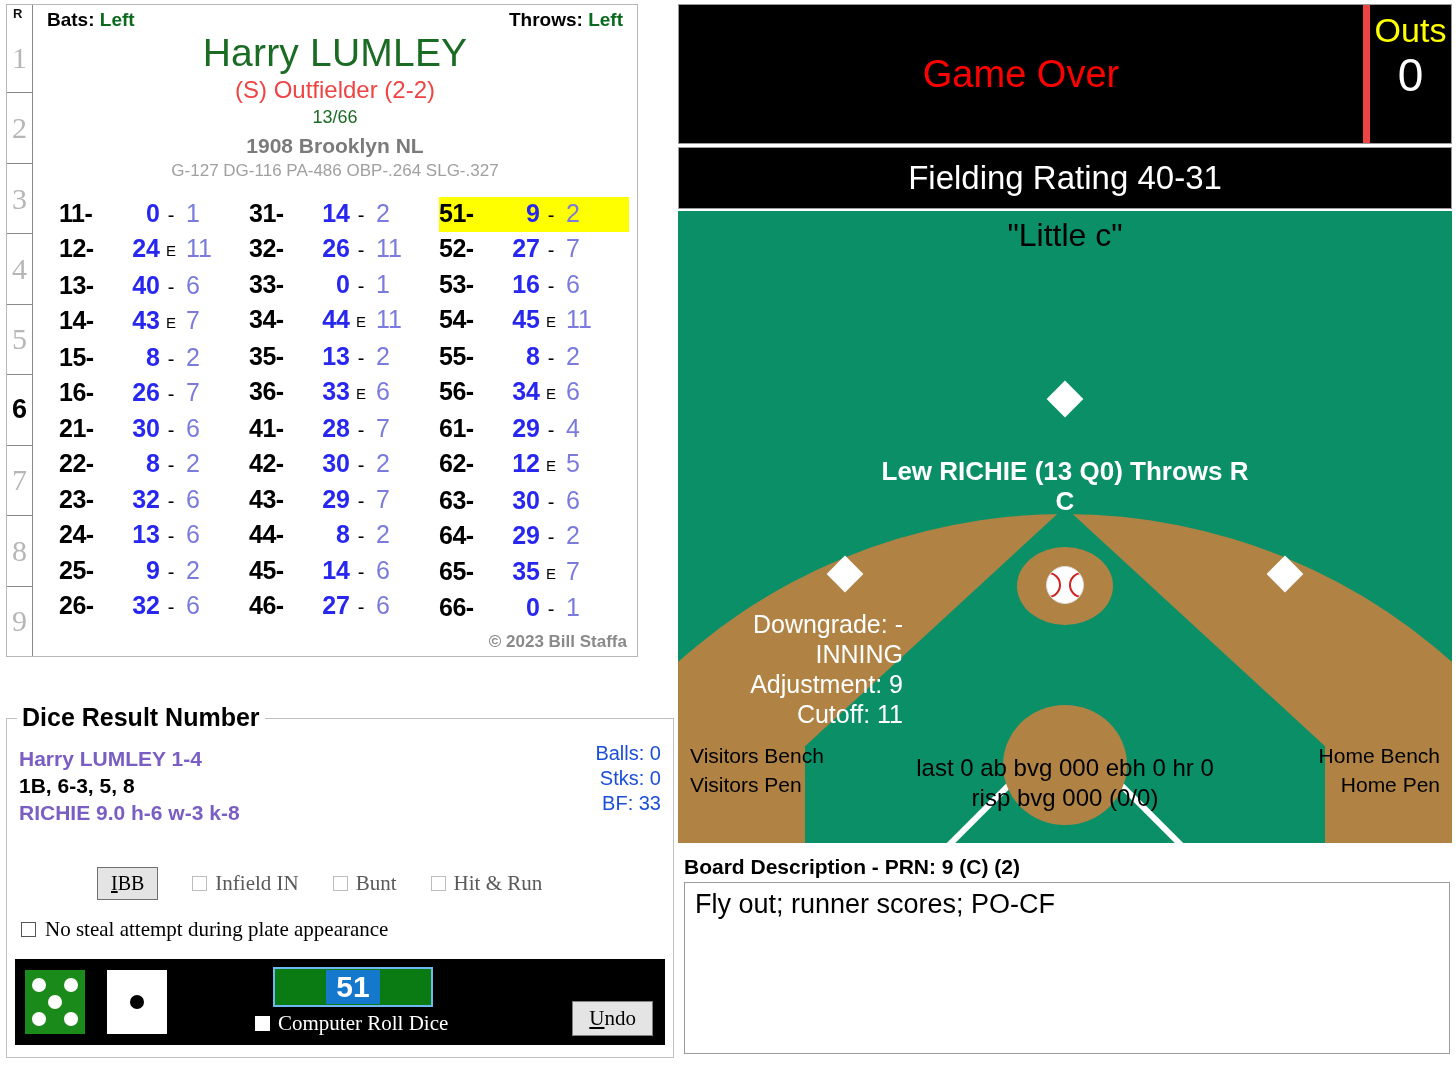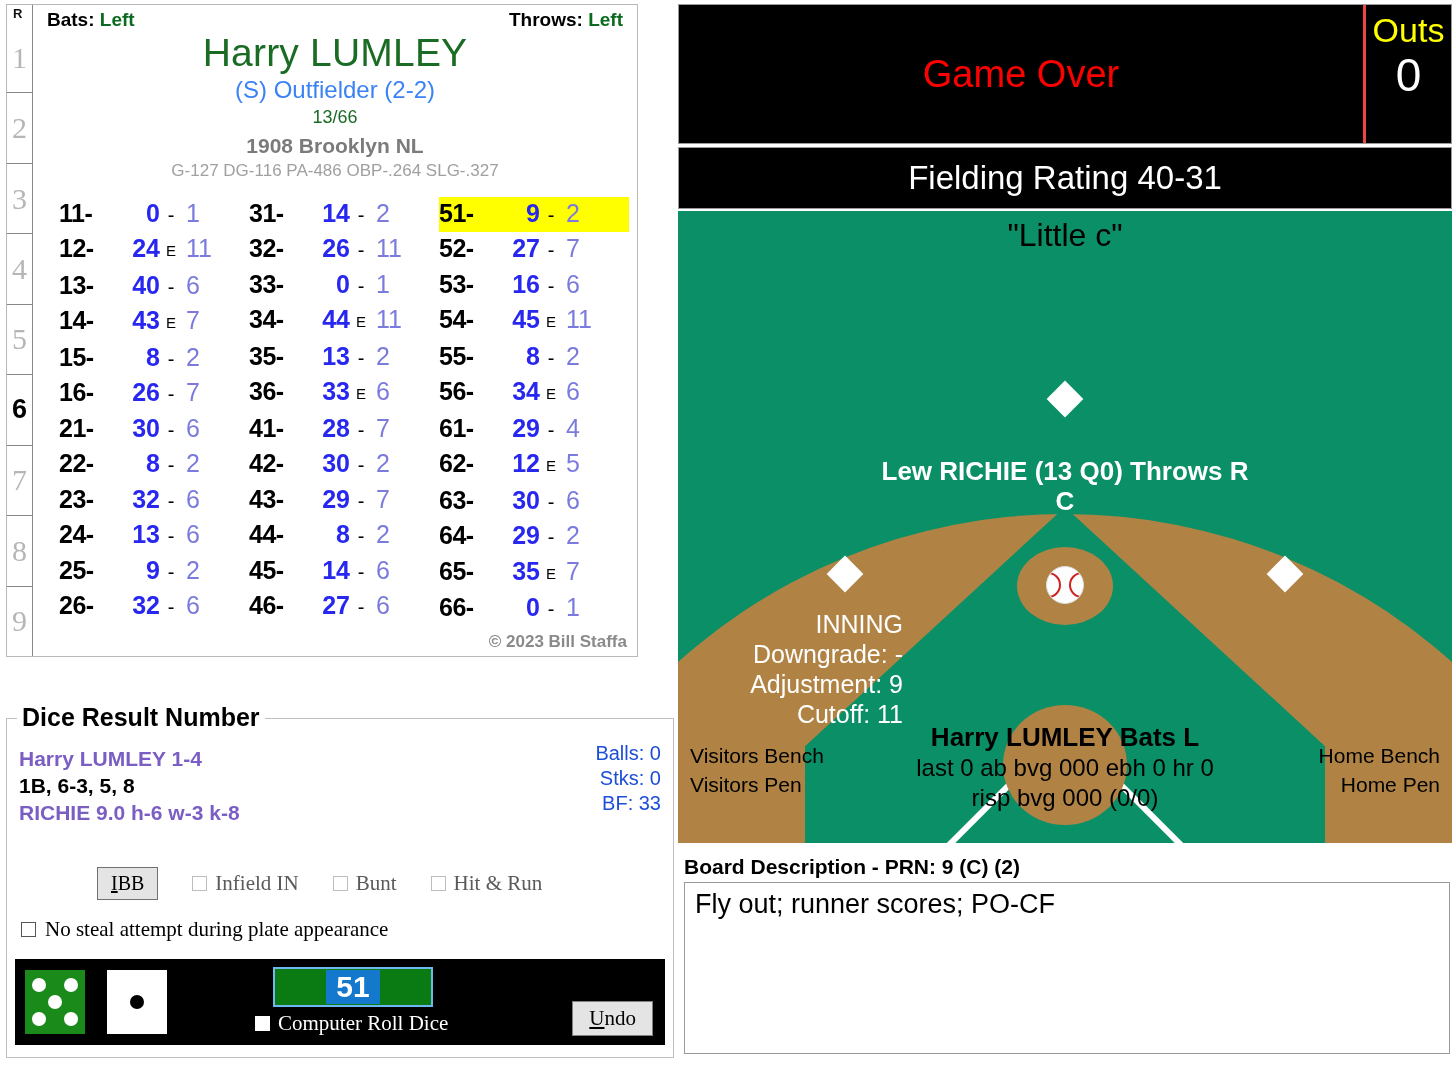--- a/index.html
+++ b/index.html
@@ -44,21 +44,21 @@
     display: flex; justify-content: space-between;
     font-size: 19px; font-weight: bold; color: #000;
     padding: 4px 6px 0 6px;
     align-items: flex-end;
   }
   .bats-row .val { color: #0a6b1e; }
   .pname {
     text-align: center; font-size: 39px; color: #1a6b24;
     margin-top: 2px; line-height: 1.05; letter-spacing: .2px;
   }
-  .ppos { text-align: center; font-size: 24px; color: #3b82f6; margin-top: 2px;}
+  .ppos { text-align: center; font-size: 24px; color: #ef4444; margin-top: 2px;}
   .pnum { text-align: center; font-size: 18px; color: #1a6b24; margin-top: 3px;}
   .pteam { text-align: center; font-size: 21px; color: #7b7b7b; font-weight: bold; margin-top: 6px;}
   .pstats { text-align: center; font-size: 17px; color: #a0a0a0; margin-top: 3px;}
 
   .grid3 {
     margin-top: 16px;
     display: flex; gap: 0px; padding-left: 18px;
   }
   .gcol { width: 190px; }
   .grow {
@@ -163,21 +163,21 @@
   
   .sb-top {
     position: absolute; left: 678px; top: 4px;
     width: 774px; height: 140px;
     background: #000; border: 1px solid #9a9a9a;
     display: flex;
   }
   .sb-msgwrap { flex: 1; display: flex; align-items: center; justify-content: center; }
   .sb-msg { color: #ff0000; font-size: 38px; }
   .sb-outs {
-    width: 88px; border-left: 3px solid #ef4444;
+    width: 88px; border-left: 7px solid #ef4444;
     display: flex; flex-direction: column; align-items: center; padding-top: 6px;
   }
   .sb-outs-lbl { color: #ffff00; font-size: 34px; line-height: 38px; }
   .sb-outs-val { color: #fff; font-size: 46px; line-height: 52px; }
 
   .sb-field-rating {
     position: absolute; left: 678px; top: 147px;
     width: 774px; height: 62px;
     background: #000; border: 1px solid #9a9a9a;
     display: flex; align-items: center; justify-content: center;
@@ -662,38 +662,37 @@
     <div class="plate-circle"></div>
 
     <div class="field-title">"Little c"</div>
 
     <div class="pitcher-line">
       <div>Lew RICHIE (13 Q0) Throws R</div>
       <div>C</div>
     </div>
 
     <div class="inning-info">
+      <div>Downgrade: -</div>
       <div>INNING</div>
-      <div>Downgrade: -</div>
       <div>Adjustment: 9</div>
       <div>Cutoff: 11</div>
     </div>
 
     <div class="vis-bench">
       <div>Visitors Bench</div>
       <div>Visitors Pen</div>
     </div>
 
     <div class="home-bench">
       <div>Home Bench</div>
       <div>Home Pen</div>
     </div>
 
     <div class="batter-info">
-      <div class="bi-name">Harry LUMLEY Bats L</div>
       <div class="bi-l2">last 0 ab bvg 000 ebh 0 hr 0</div>
       <div class="bi-l3">risp bvg 000 (0/0)</div>
     </div>
   </div>
 
   <div class="board-lbl">Board Description - PRN: 9 (C) (2)</div>
   <div class="board-box">Fly out; runner scores; PO-CF</div>
 
 </div>
 

